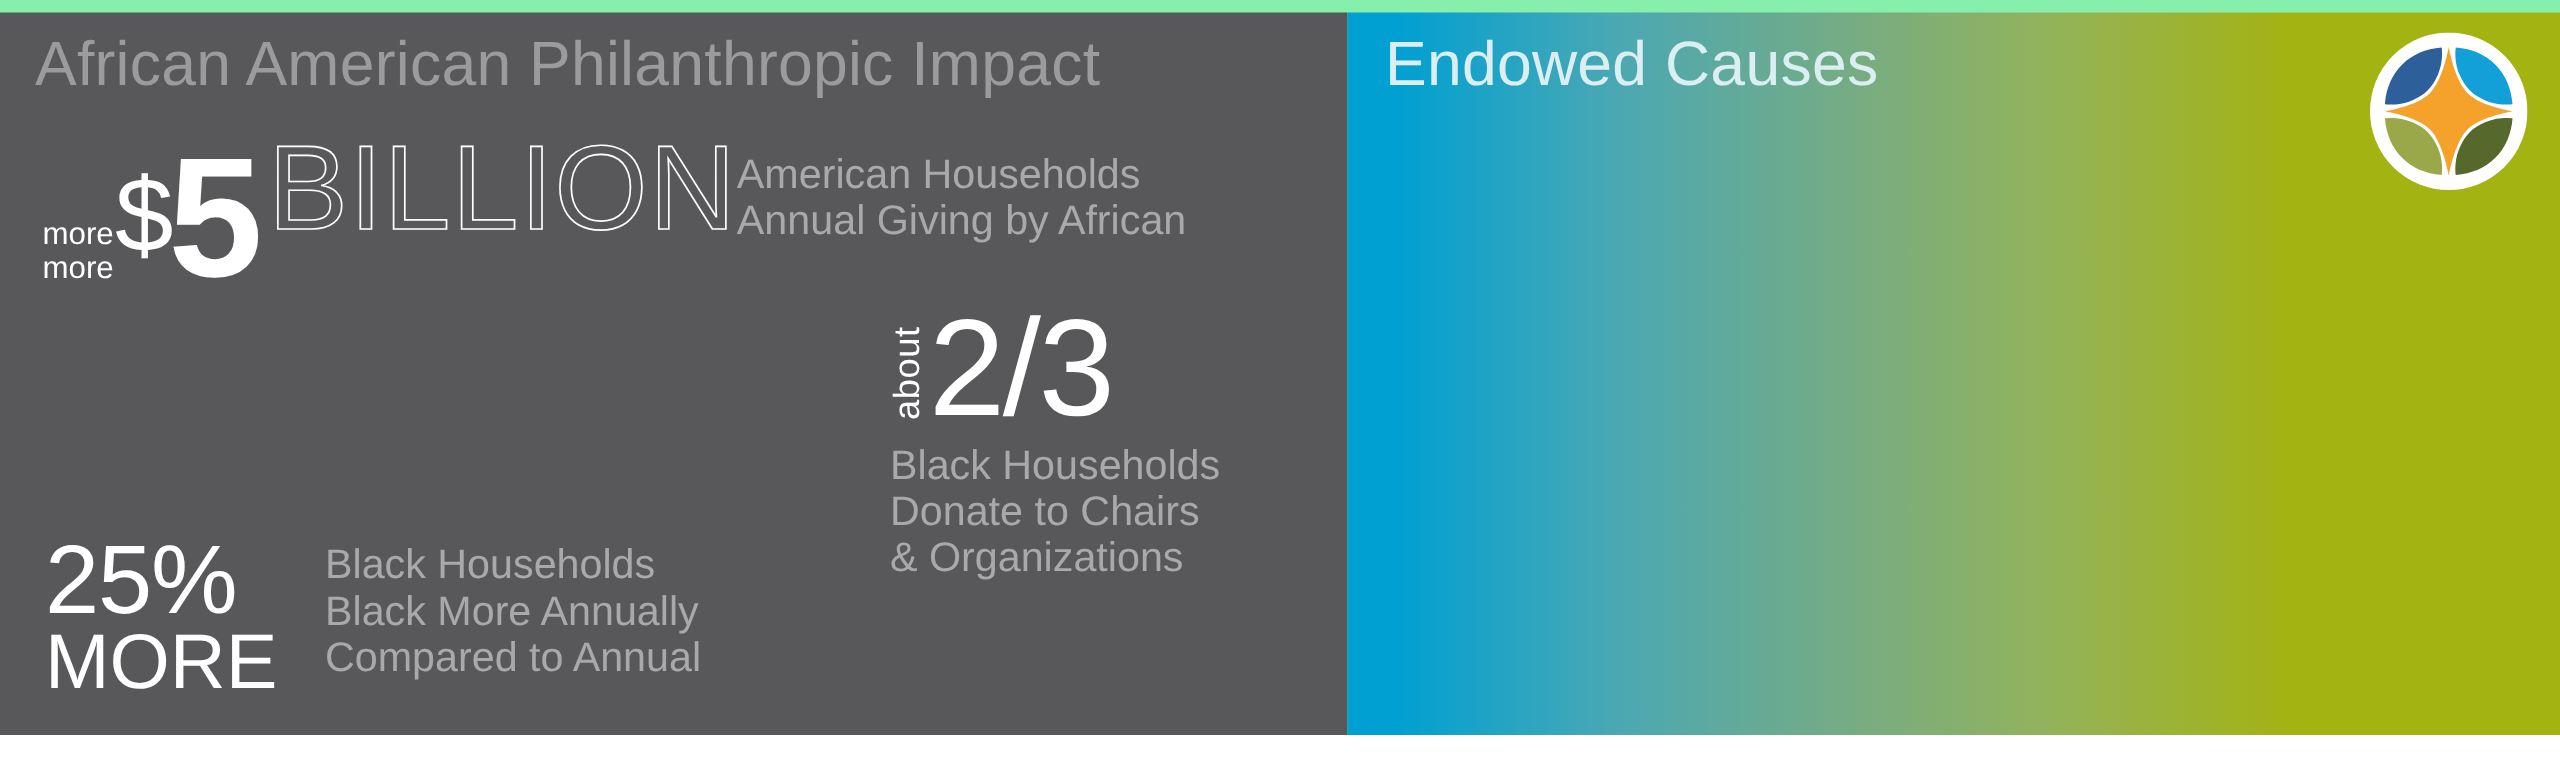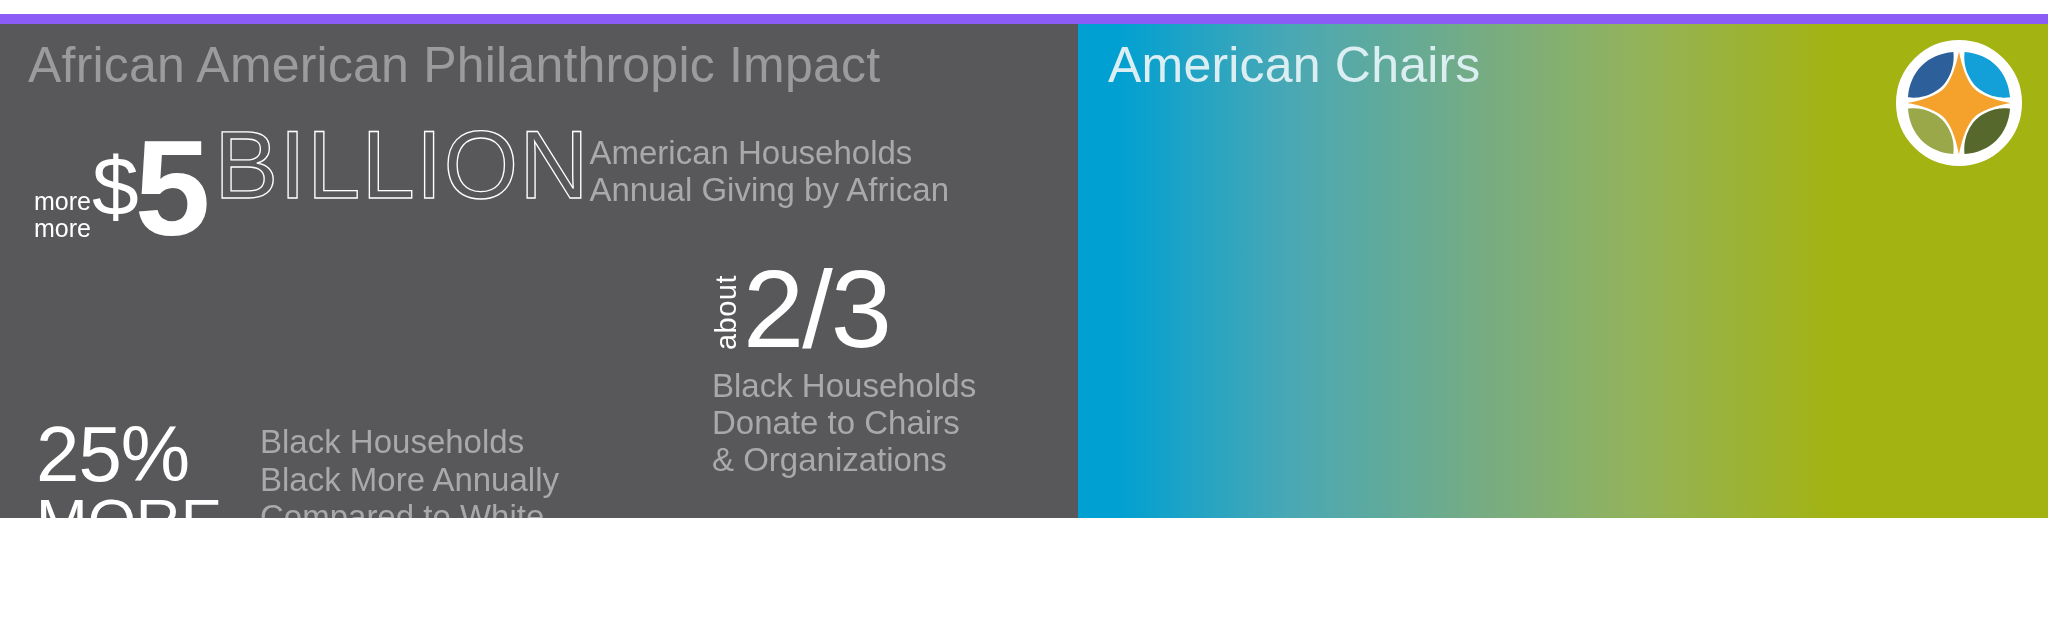--- a/index.html
+++ b/index.html
@@ -9,24 +9,23 @@
     background: #ffffff;
   }
   body {
     font-family: "Liberation Sans", sans-serif;
     -webkit-font-smoothing: antialiased;
   }
 
   #infographic {
     position: relative;
     width: 2048px;
-    height: 504px;
-    background: #8b5cf6;
+    height: 588px;
+    background: #86efac;
     overflow: hidden;
-    margin-top: 14px;
   }
 
   
   .panel {
     position: absolute;
     top: 10px;
     height: 600px;
     overflow: hidden;
   }
   #panel-left {
@@ -149,21 +148,21 @@
   }
   #stat-twothirds .sub-desc {
     margin-top: 14px;
     color: #a9a9ac;
   }
 
   
   #stat-25 {
     position: absolute;
     left: 36px;
-    top: 395px;
+    top: 418px;
     display: flex;
     align-items: flex-start;
   }
   .pct-col {
     display: flex;
     flex-direction: column;
     width: 224px;
   }
   .pct-num {
     color: #ffffff;
@@ -233,29 +232,29 @@
     </div>
 
     <div id="stat-25">
       <div class="pct-col">
         <div class="pct-num">25%</div>
         <div class="pct-more">MORE</div>
       </div>
       <div class="sub-desc">
         <div>Black Households</div>
         <div>Black More Annually</div>
-        <div>Compared to White</div>
+        <div>Compared to Annual</div>
       </div>
     </div>
 
   </div>
 
   <div id="panel-right" class="panel">
 
-    <div id="title-right" class="panel-title">American Chairs</div>
+    <div id="title-right" class="panel-title">Endowed Causes</div>
 
     <div id="logo">
       <svg viewBox="0 0 100 100" width="126" height="126">
         <circle cx="50" cy="50" r="49" fill="#ffffff"></circle>
 
         <path d="M50,6 A44,44 0 0 0 6,50 L22,50 A28,28 0 0 1 50,22 Z" fill="none"></path>
         <g>
           <path d="M47,9 A41,41 0 0 0 9,47 A38,38 0 0 1 47,9 Z" fill="none"></path>
         </g>
 

